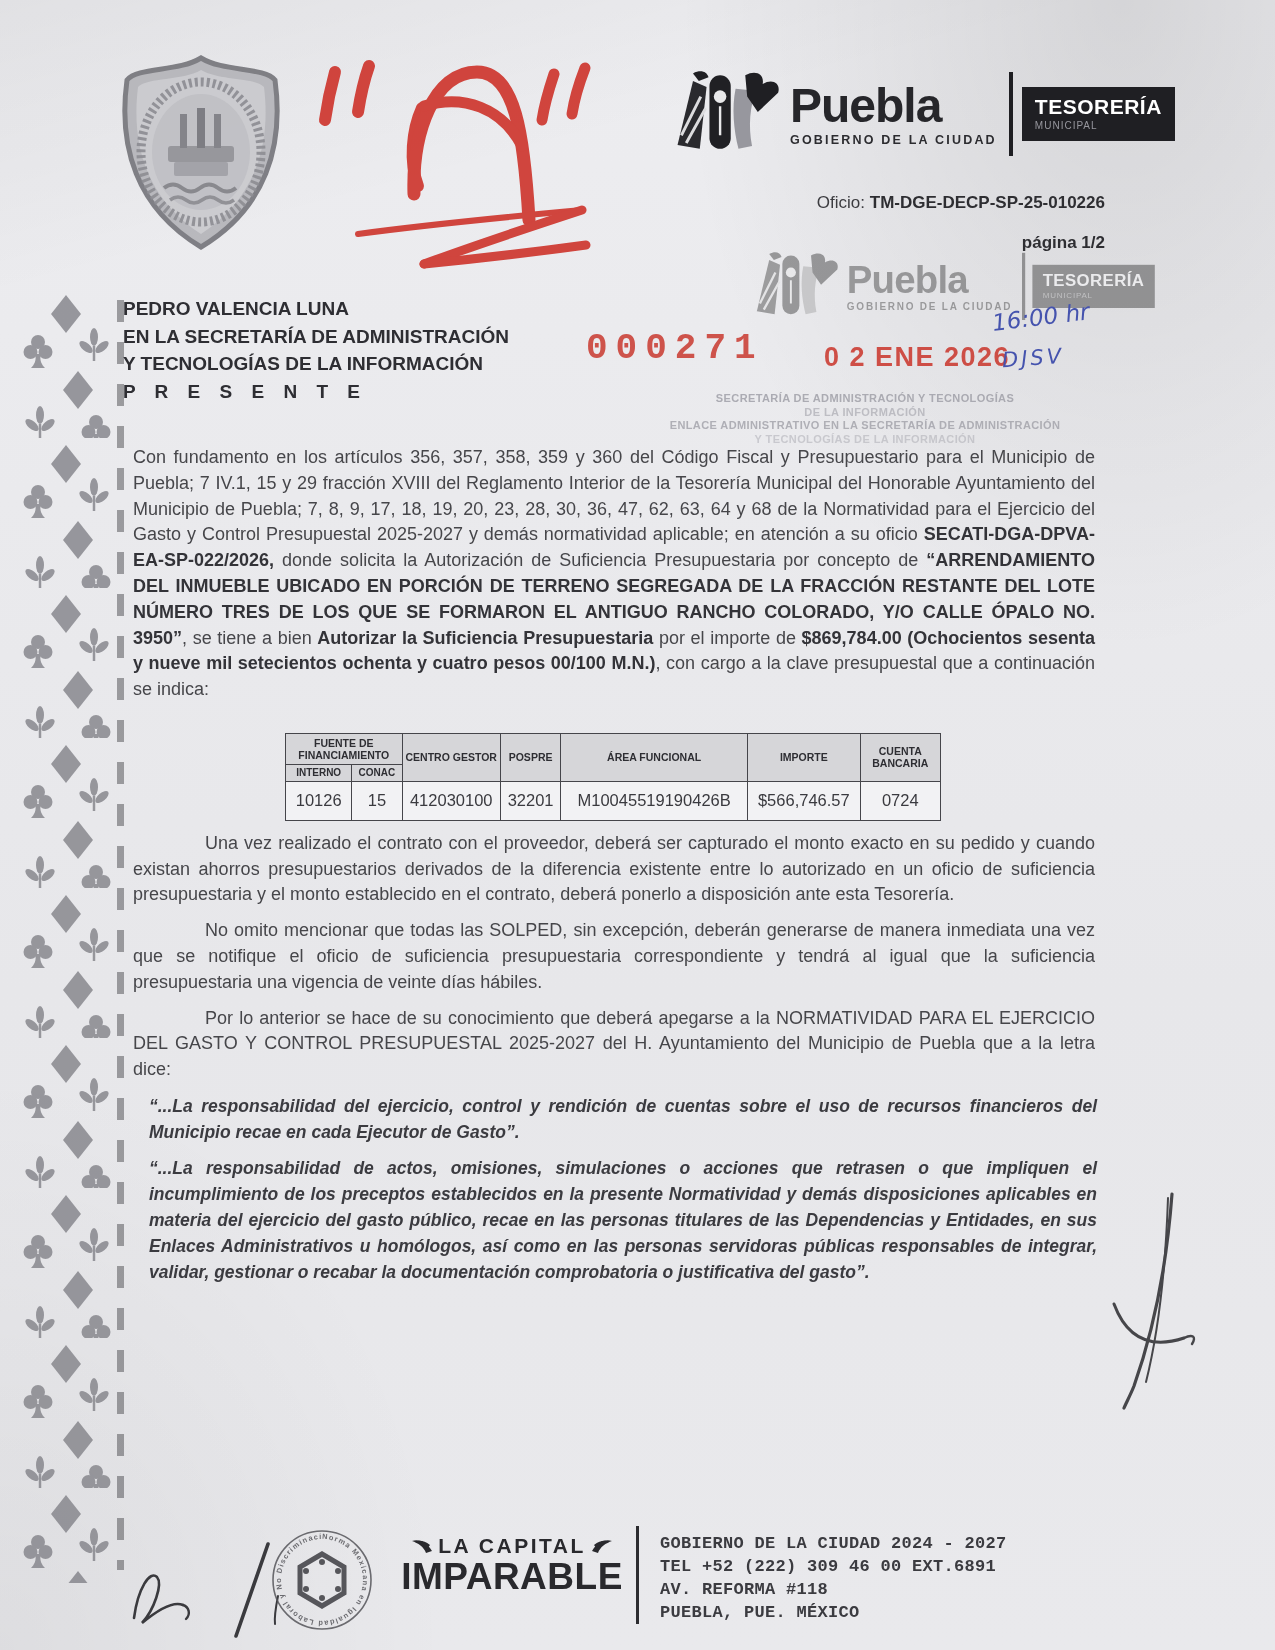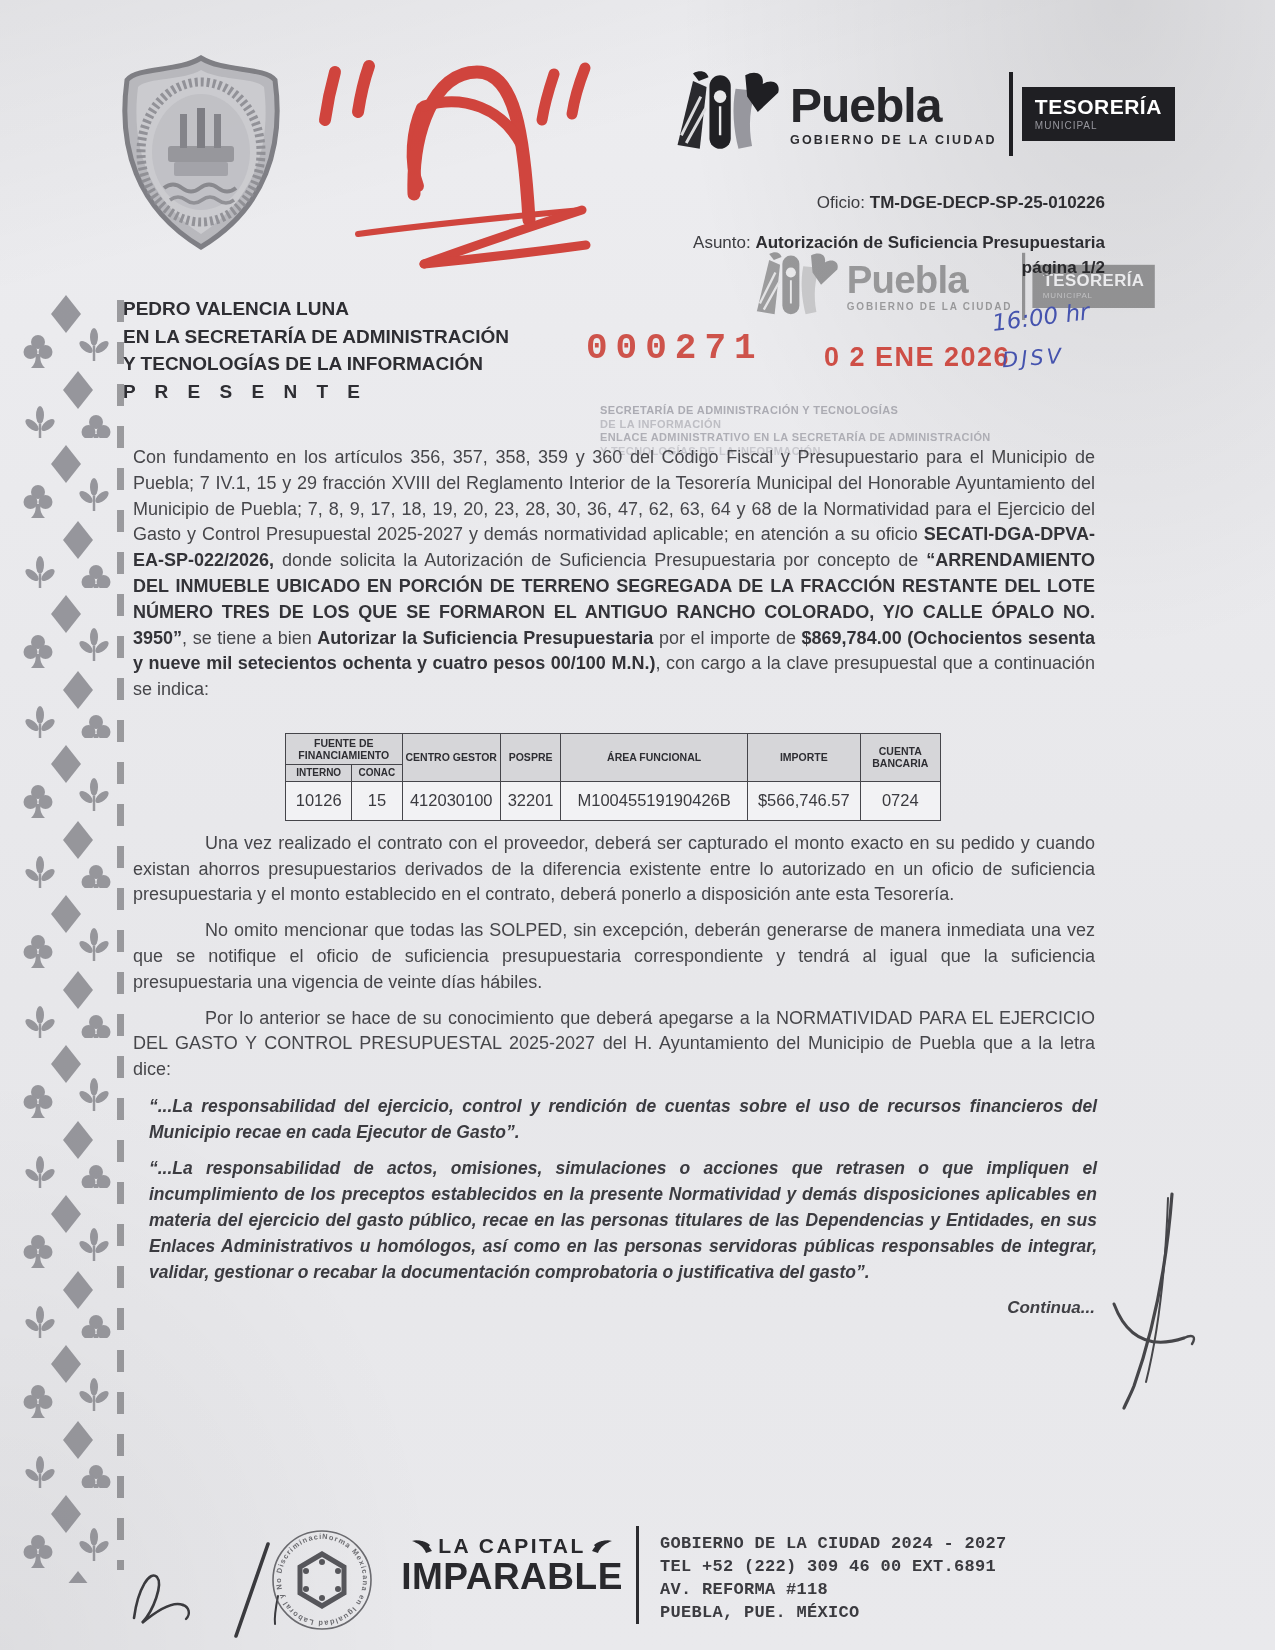--- a/index.html
+++ b/index.html
@@ -48,21 +48,21 @@
   .recipient .presente{letter-spacing:7px;}
 
   
   .folio{left:586px;top:328px;font-family:"Liberation Mono",monospace;font-weight:bold;
          font-size:36px;letter-spacing:8px;color:#c9392f;opacity:.85;}
   .datestamp{left:824px;top:342px;font-size:27px;font-weight:bold;letter-spacing:1.5px;
          color:#cb3a30;opacity:.88;}
   .hand{color:#4553ae;font-style:italic;font-weight:500;font-family:"DejaVu Sans",sans-serif;}
   .hand-time{left:992px;top:304px;font-size:23px;transform:rotate(-7deg);}
   .hand-initials{left:1002px;top:346px;font-size:21px;letter-spacing:3px;transform:rotate(-4deg);}
-  .received{left:600px;top:404px;width:530px;font-size:11px;font-weight:bold;
+  .received{left:600px;top:392px;width:530px;text-align:center;font-size:11px;font-weight:bold;
          line-height:13.5px;letter-spacing:.4px;color:#a0a0a8;filter:blur(.3px);}
   .received .l1{opacity:.85;} .received .l2{opacity:.6;}
   .received .l3{opacity:.8;} .received .l4{opacity:.45;}
 
   
   .body{left:123px;top:435px;width:982px;font-size:18px;line-height:25.8px;text-align:justify;}
   .body p{margin:10px;}
   .b{font-weight:bold;color:#333338;}
   .indent{text-indent:72px;}
   .mt1{margin-top:24px;} .mt2{margin-top:26px;} .mt3{margin-top:28px;}
@@ -186,24 +186,20 @@
       <div class="dept">TESORERÍA</div>
       <div class="dept-sub">MUNICIPAL</div>
     </div>
   </div>
 
   <div class="abs oficio">
     <span>Oficio:</span>
     <b>TM-DGE-DECP-SP-25-010226</b>
   </div>
   <div class="abs asunto">
-    <div>
-      <span>Asunto:</span>
-      <b>Autorización de Suficiencia Presupuestaria</b>
-    </div>
     <div><b>página 1/2</b></div>
   </div>
 
   <div class="abs logo ghost">
     <svg width="118" height="96" viewBox="0 0 122 96">
       <use href="#pueblaIcon"></use>
     </svg>
     <div class="logo-text">
       <div class="brand">Puebla</div>
       <div class="tagline">GOBIERNO DE LA CIUDAD</div>
@@ -273,21 +269,20 @@
           </tr>
         </tbody>
       </table>
     </div>
 
     <p class="indent mt2">Una vez realizado el contrato con el proveedor, deberá ser capturado el monto exacto en su pedido y cuando existan ahorros presupuestarios derivados de la diferencia existente entre lo autorizado en un oficio de suficiencia presupuestaria y el monto establecido en el contrato, deberá ponerlo a disposición ante esta Tesorería.</p>
     <p class="indent mt1">No omito mencionar que todas las SOLPED, sin excepción, deberán generarse de manera inmediata una vez que se notifique el oficio de suficiencia presupuestaria correspondiente y tendrá al igual que la suficiencia presupuestaria una vigencia de veinte días hábiles.</p>
     <p class="indent mt3">Por lo anterior se hace de su conocimiento que deberá apegarse a la NORMATIVIDAD PARA EL EJERCICIO DEL GASTO Y CONTROL PRESUPUESTAL 2025-2027 del H. Ayuntamiento del Municipio de Puebla que a la letra dice:</p>
     <p class="quote q1">“...La responsabilidad del ejercicio, control y rendición de cuentas sobre el uso de recursos financieros del Municipio recae en cada Ejecutor de Gasto”.</p>
     <p class="quote q2">“...La responsabilidad de actos, omisiones, simulaciones o acciones que retrasen o que impliquen el incumplimiento de los preceptos establecidos en la presente Normatividad y demás disposiciones aplicables en materia del ejercicio del gasto público, recae en las personas titulares de las Dependencias y Entidades, en sus Enlaces Administrativos u homólogos, así como en las personas servidoras públicas responsables de integrar, validar, gestionar o recabar la documentación comprobatoria o justificativa del gasto”.</p>
-    <p class="continua">Continua...</p>
   </div>
 
   <svg class="abs rubric" width="92" height="235" viewBox="0 0 92 235">
     <g stroke="#46464a" fill="none" stroke-linecap="round">
       <path d="M66,8 C62,62 52,132 28,200 C24,210 20,217 18,222" stroke-width="3.2"></path>
       <path d="M62,12 C60,70 54,140 40,196" stroke-width="2"></path>
       <path d="M8,118 C20,150 42,164 78,152" stroke-width="3"></path>
       <path d="M78,152 C86,148 91,150 86,158" stroke-width="2.4"></path>
     </g>
   </svg>

